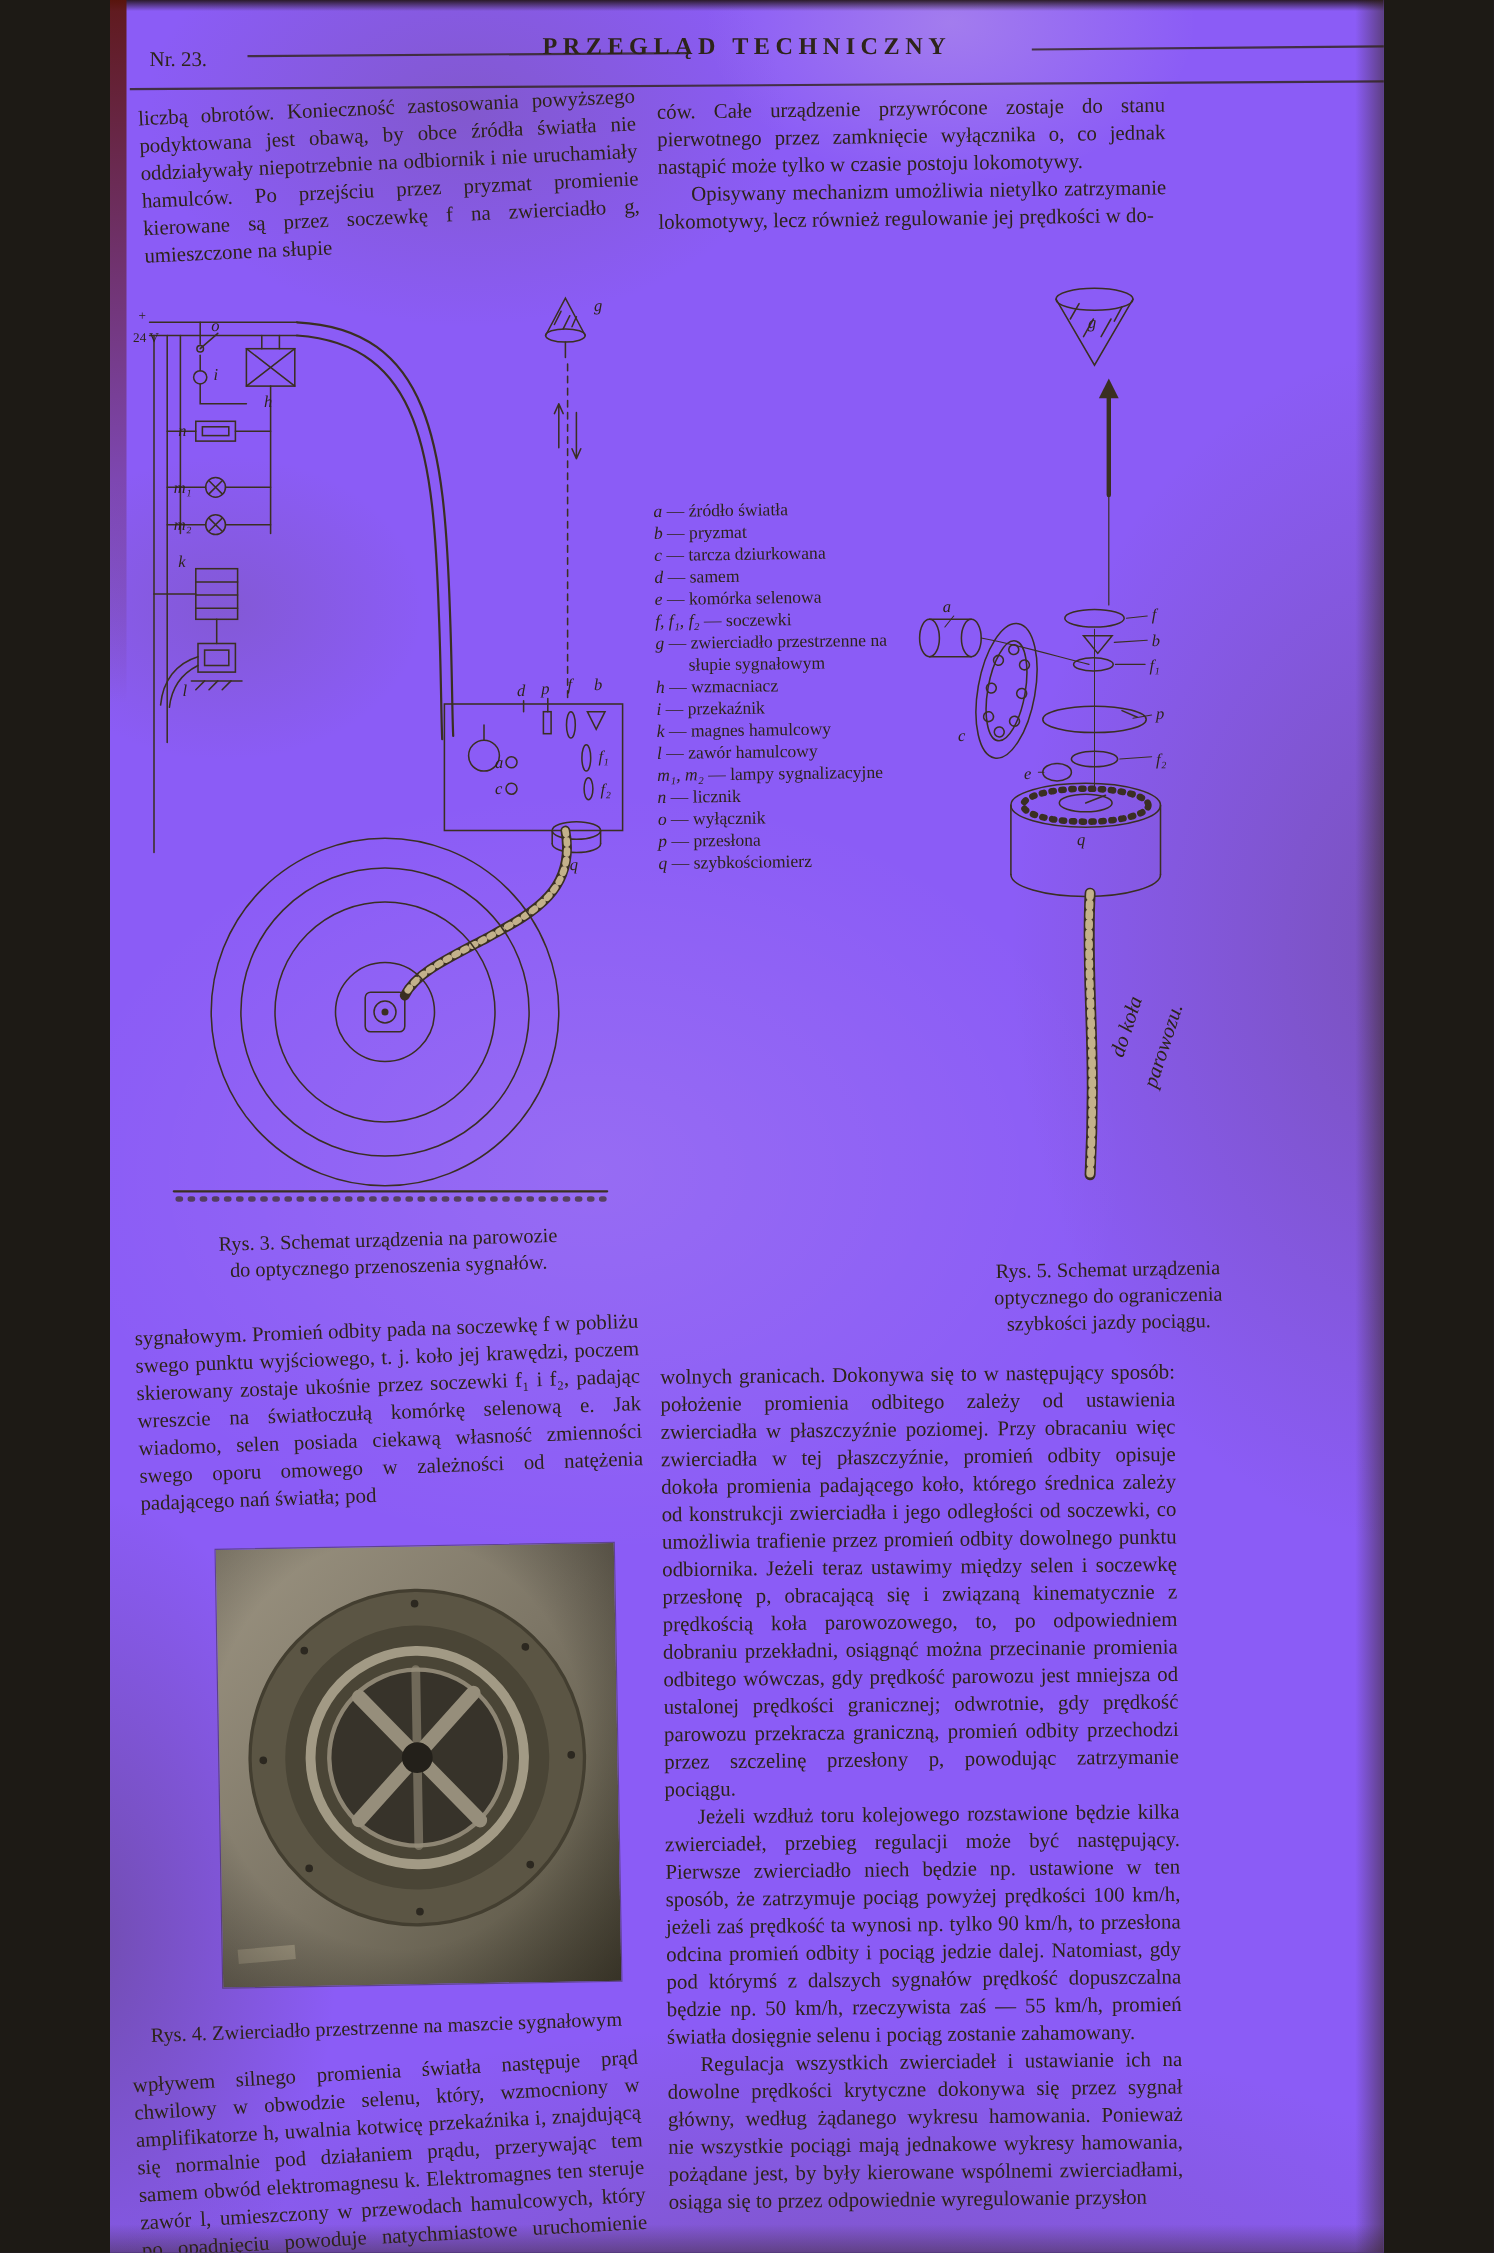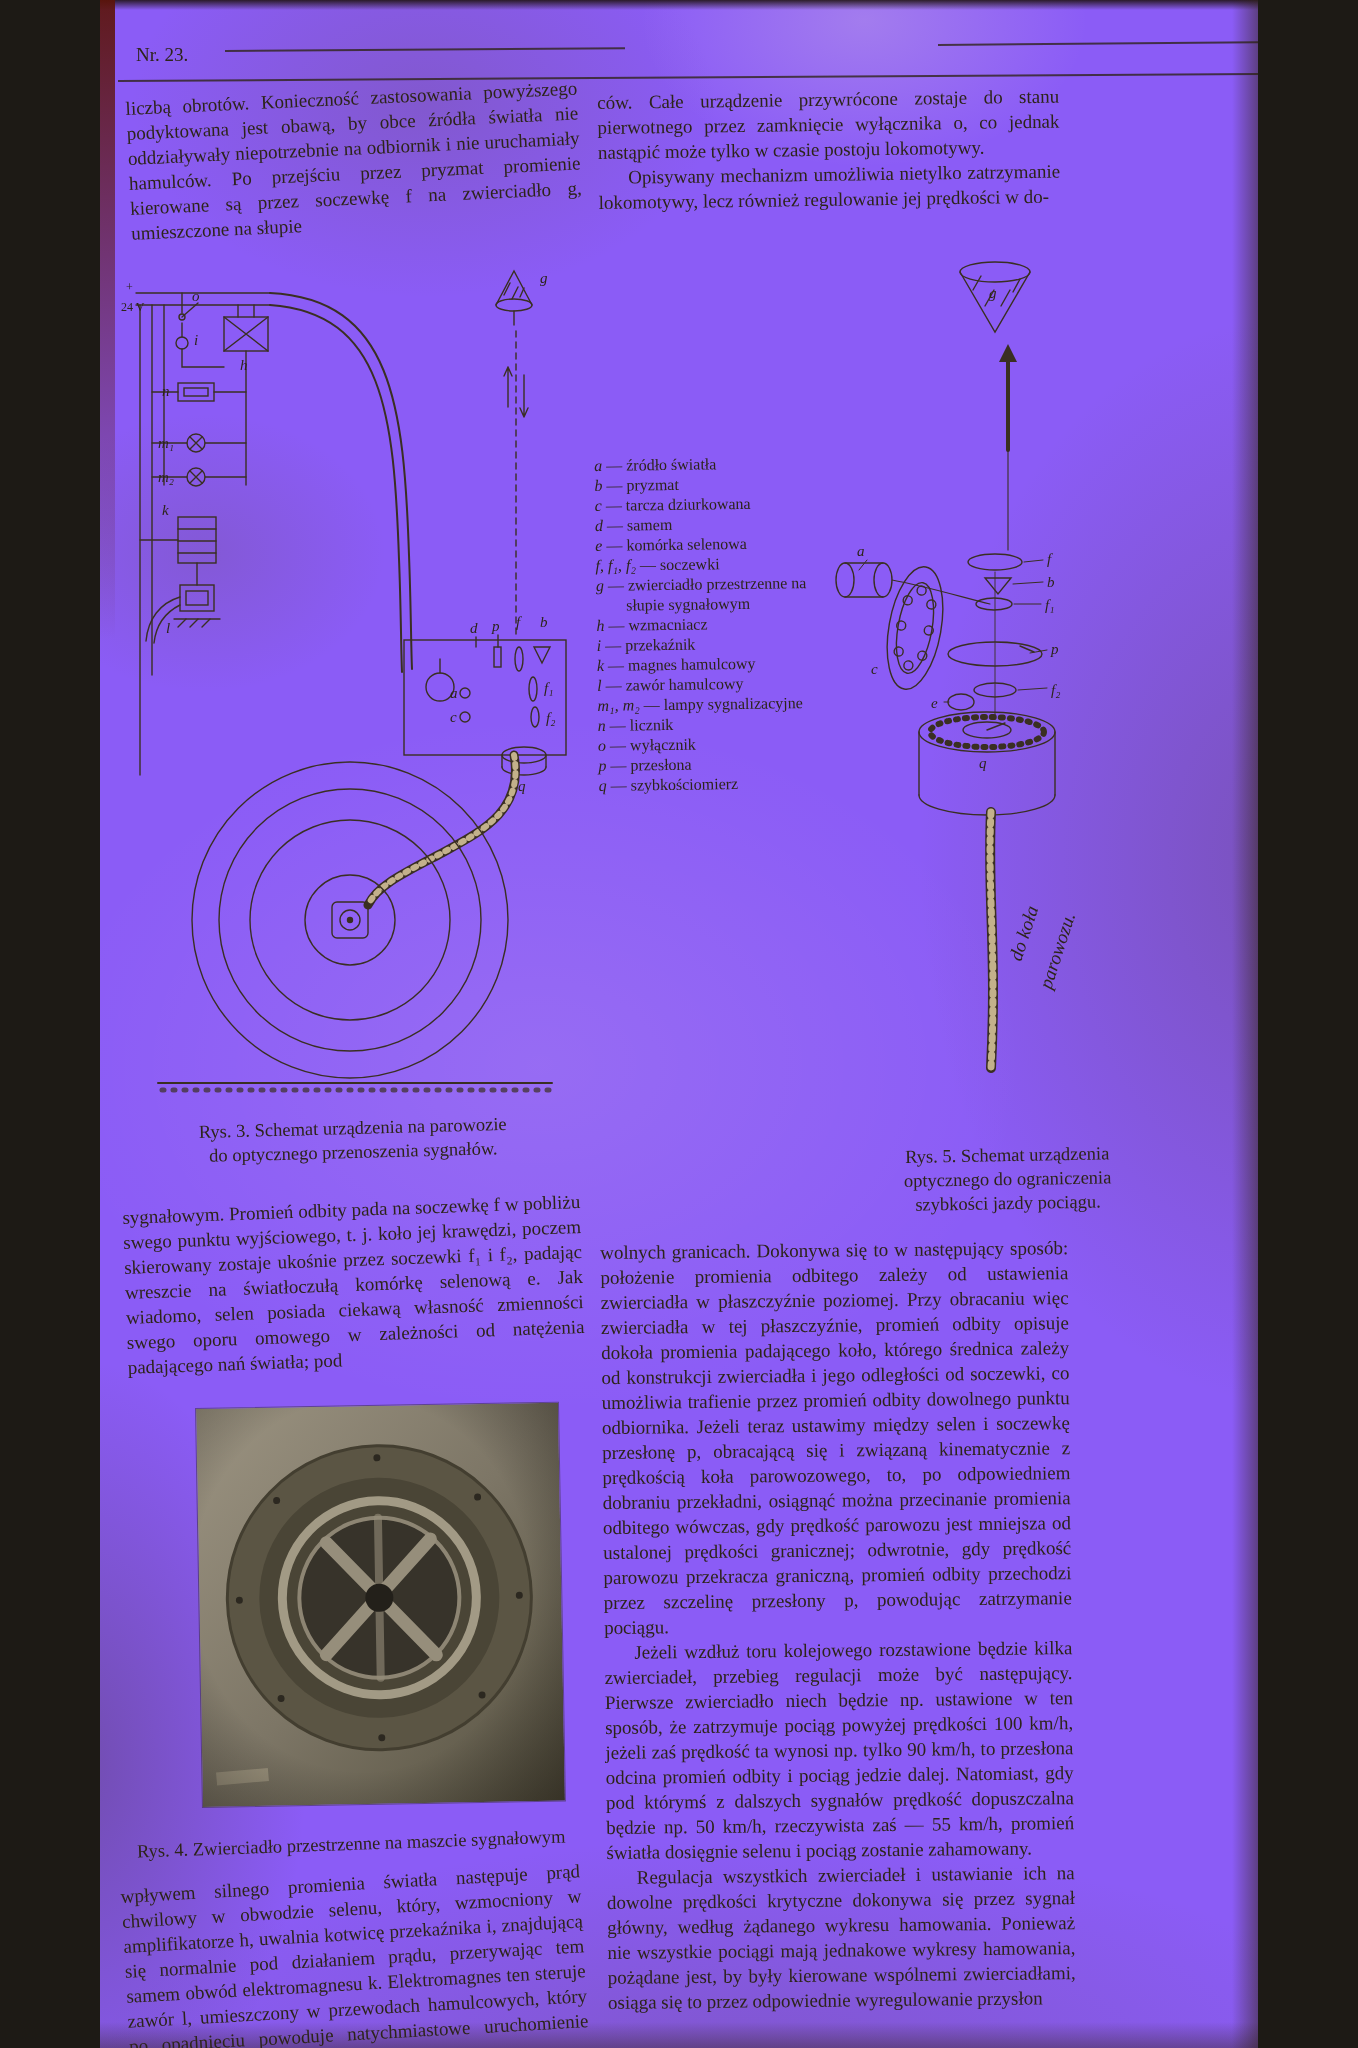--- a/index.html
+++ b/index.html
@@ -62,20 +62,21 @@
 <div class="page">
 
   <div class="stains"></div>
   <div class="edge-top"></div>
   <div class="edge-left-red"></div>
   <div class="edge-right"></div>
   <div class="edge-bottom"></div>
 
   <div class="abs hdr-issue" style="left:36px;top:44px;">Nr. 23.</div>
   <div class="abs rule" style="left:125px;top:50px;width:400px;transform:rotate(-0.4deg);"></div>
+  <div class="abs hdr-title" style="top:29px;">PRZEGLĄD TECHNICZNY</div>
   <div class="abs rule" style="left:838px;top:44px;width:492px;transform:rotate(-0.5deg);"></div>
   <div class="abs hdr-page" style="left:1276px;top:38px;margin-top:20px;">575</div>
   <div class="abs rule" style="left:18px;top:80px;width:1318px;transform:rotate(-0.35deg);"></div>
 
   <div class="abs body-text" style="left:25px;top:96px;width:452px;transform:rotate(-2.6deg);">
     <p>liczbą obrotów. Konieczność zastosowania powyższego podyktowana jest obawą, by obce źródła światła nie oddziaływały niepotrzebnie na odbiornik i nie uruchamiały hamulców. Po przejściu przez pryzmat promienie kierowane są przez soczewkę f na zwierciadło g, umieszczone na słupie</p>
   </div>
 
   <svg class="fig abs" style="left:20px;top:255px;" width="460" height="845" viewBox="0 0 460 845">
     <g fill="none" stroke="#3a2f22" stroke-width="1.4" stroke-linecap="round">

